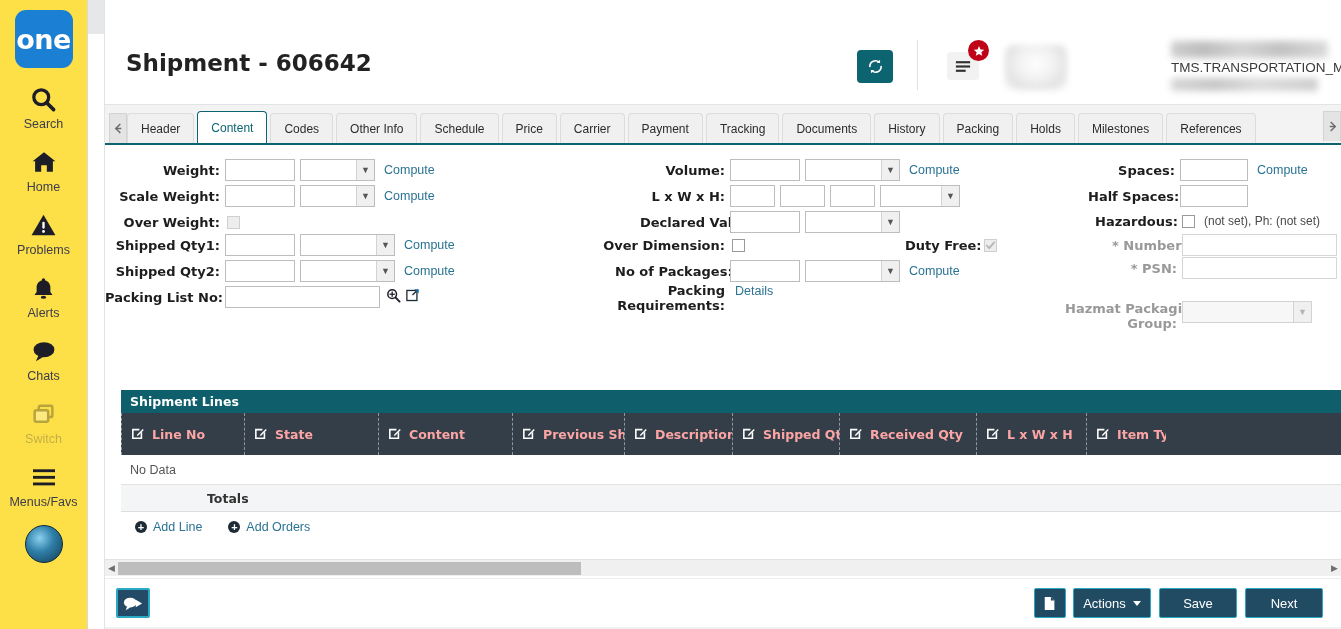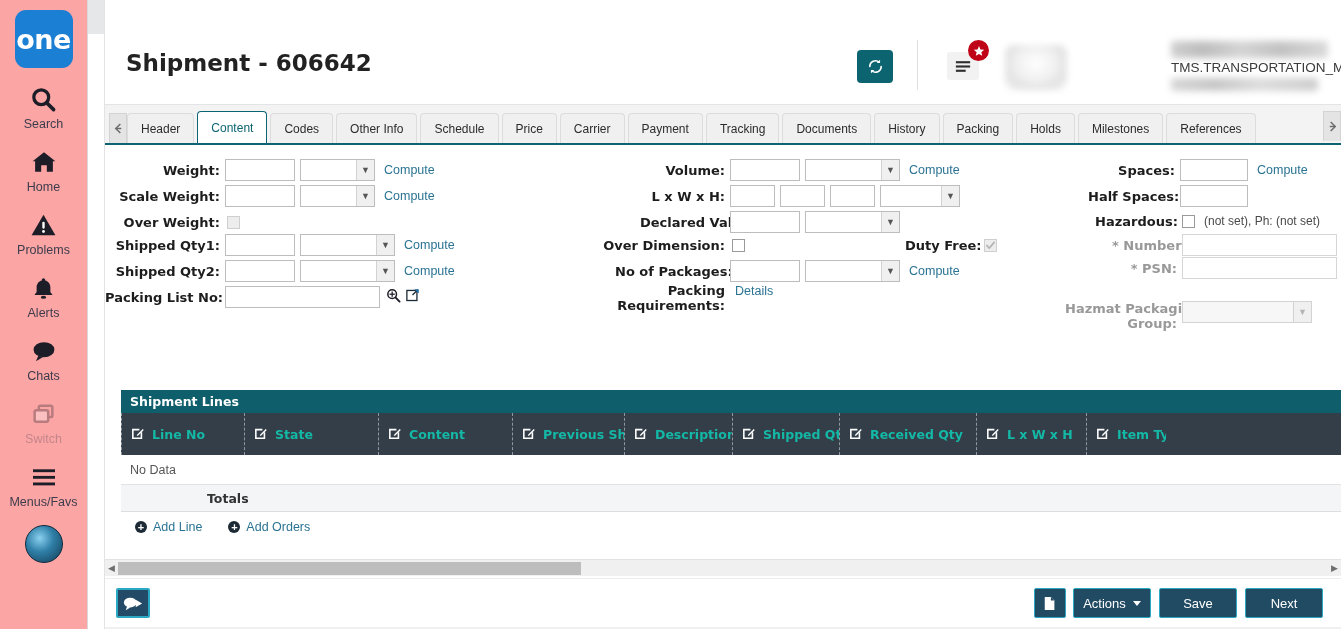--- a/index.html
+++ b/index.html
@@ -8,21 +8,21 @@
     width: 1341px; height: 629px;
     overflow: hidden;
     font-family: "Liberation Sans", sans-serif;
     background: #ffffff;
   }
   body { position: relative; }
 
   
   #left-rail {
     position: absolute; left: 0; top: 0; width: 88px; height: 629px;
-    background: #fca5a5; border-right: 1px solid #d9d9d9;
+    background: #fde047; border-right: 1px solid #d9d9d9;
     display: flex; flex-direction: column; align-items: center;
     z-index: 20;
   }
   #one-logo {
     width: 58px; height: 58px; margin-top: 10px;
     background: #1b7fd4; border-radius: 11px;
     color: #fff; font-size: 27px; font-weight: 700;
     display: flex; align-items: center; justify-content: center;
     letter-spacing: -0.5px; font-family: "DejaVu Sans", sans-serif;
   }
@@ -182,21 +182,21 @@
     font-size: 12.5px; font-weight: 700; display: flex; align-items: center;
     padding-left: 9px; font-family: "DejaVu Sans", sans-serif;
   }
   #grid-head {
     height: 42px; background: #333e48; display: flex; align-items: stretch;
     overflow: hidden;
   }
   .gcol {
     display: flex; align-items: center; gap: 7px;
     border-left: 1px dashed #8e98a1; padding-left: 9px;
-    color: #14b8a6; font-size: 12.5px; font-weight: 700; white-space: nowrap;
+    color: #fca5a5; font-size: 12.5px; font-weight: 700; white-space: nowrap;
     font-family: "DejaVu Sans", sans-serif; flex: 0 0 auto;
     cursor: pointer; overflow: hidden;
   }
   .gcol .edit-ico { flex: 0 0 auto; }
   #grid-nodata {
     height: 30px; background: #fff; border-bottom: 1px solid #e2e2e2;
     display: flex; align-items: center; padding-left: 9px;
     font-size: 12.5px; color: #555;
   }
   #grid-totals {

